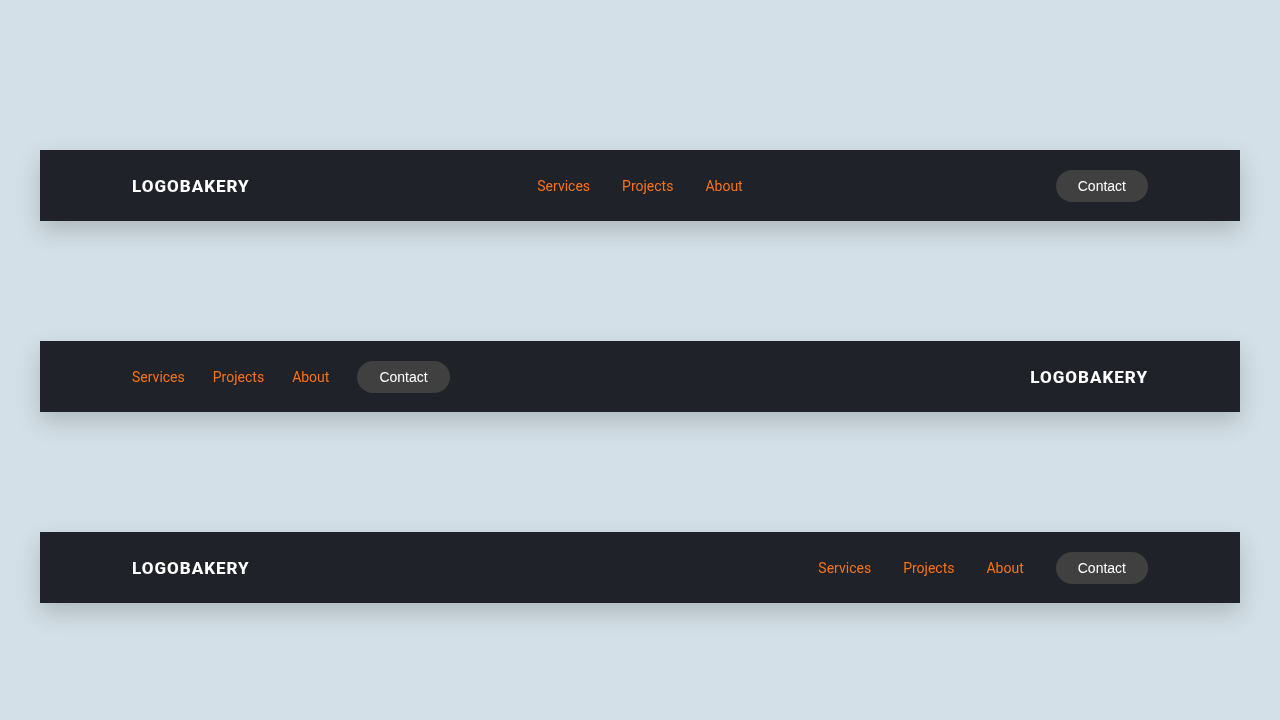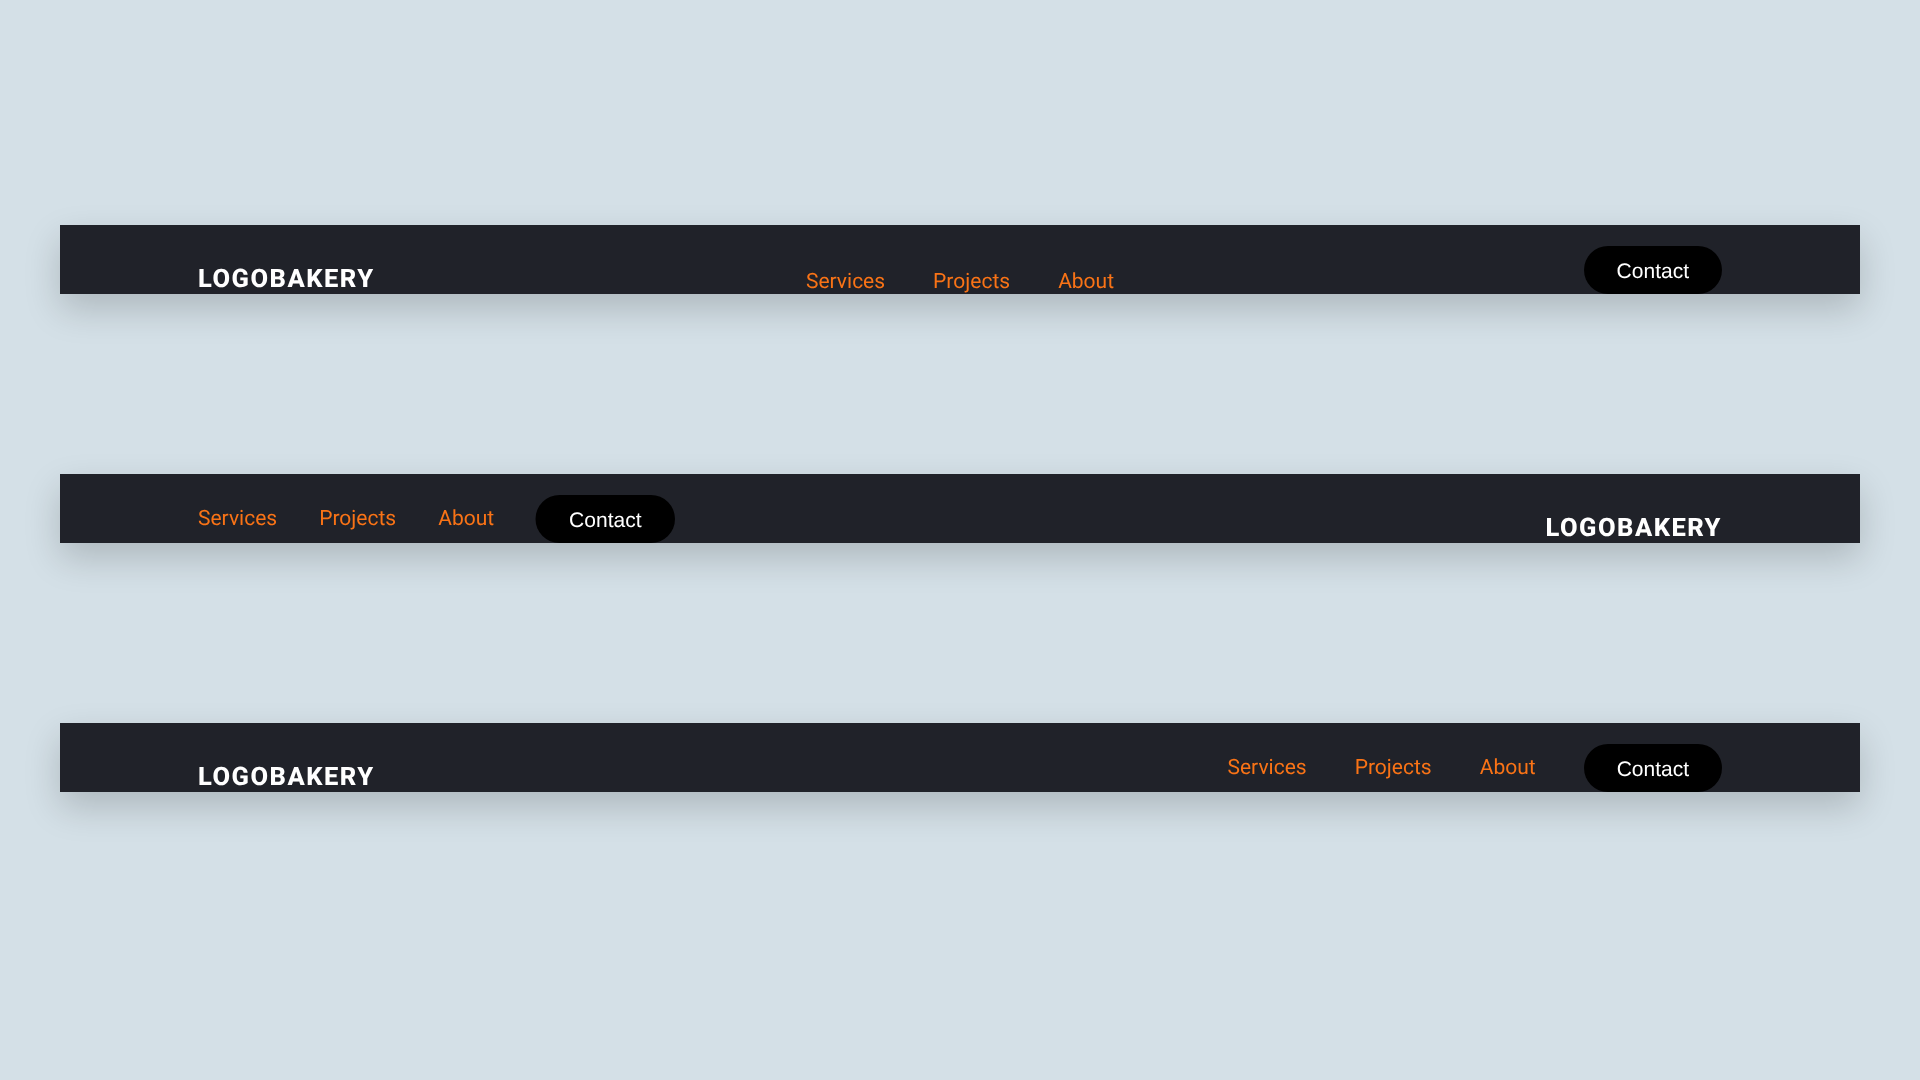--- a/index.html
+++ b/index.html
@@ -13,39 +13,39 @@
       background: #d4e0e7;
       font-family: -apple-system, BlinkMacSystemFont, "Segoe UI", Roboto, sans-serif;
       padding: 40px;
       display: flex;
       flex-direction: column;
       gap: 120px;
       padding-top: 150px;
     }
     .navbar {
       background: #202229;
-      height: 46px;
+      height: 71px;
       display: flex;
-      align-items: flex-end;
+      align-items: center;
       padding: 0 92px;
       box-shadow: 0 10px 24px rgba(0,0,0,0.18);
     }
     .logo {
       color: #fff;
       font-weight: 800;
       font-size: 17px;
       letter-spacing: 1px;
     }
     .nav-link {
       color: #f97316;
       font-size: 14px;
       font-weight: 400;
     }
     .contact-btn {
-      background: #000000;
+      background: #404040;
       color: #fff;
       padding: 8px 22px;
       border-radius: 999px;
       font-size: 14px;
       font-weight: 400;
       border: none;
     }
     
     
     .bar1 .logo { margin-right: auto; }

